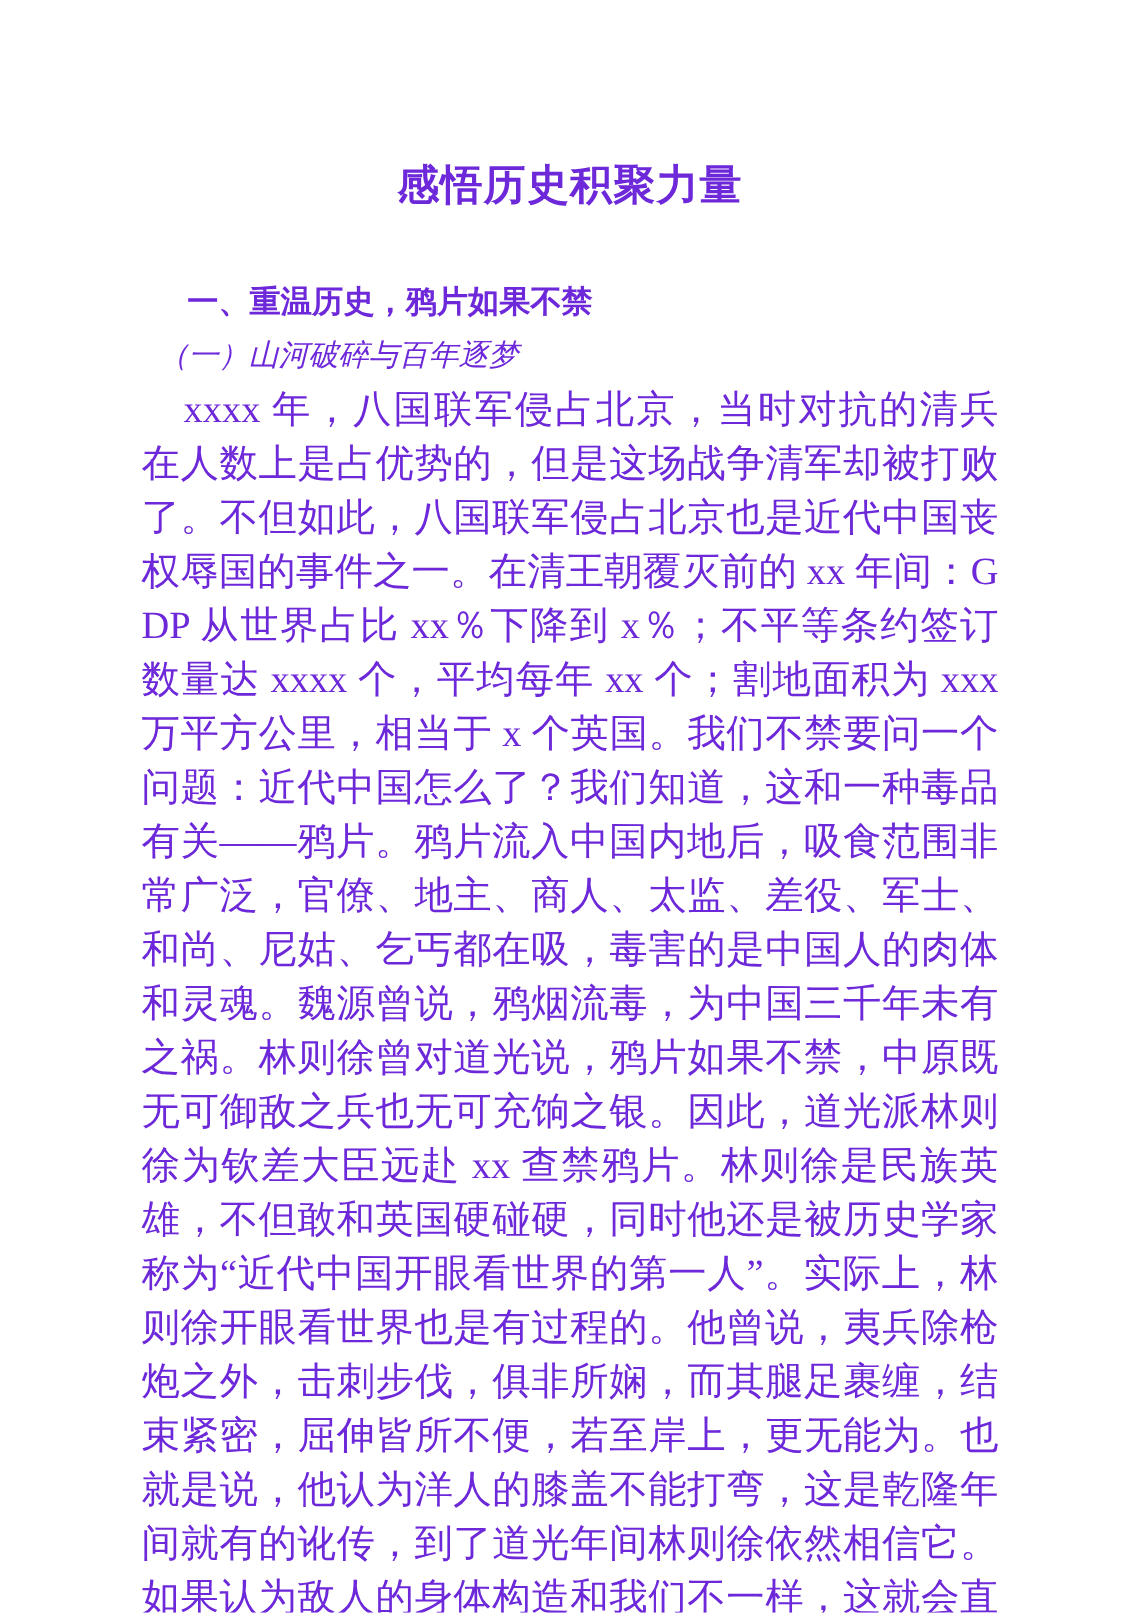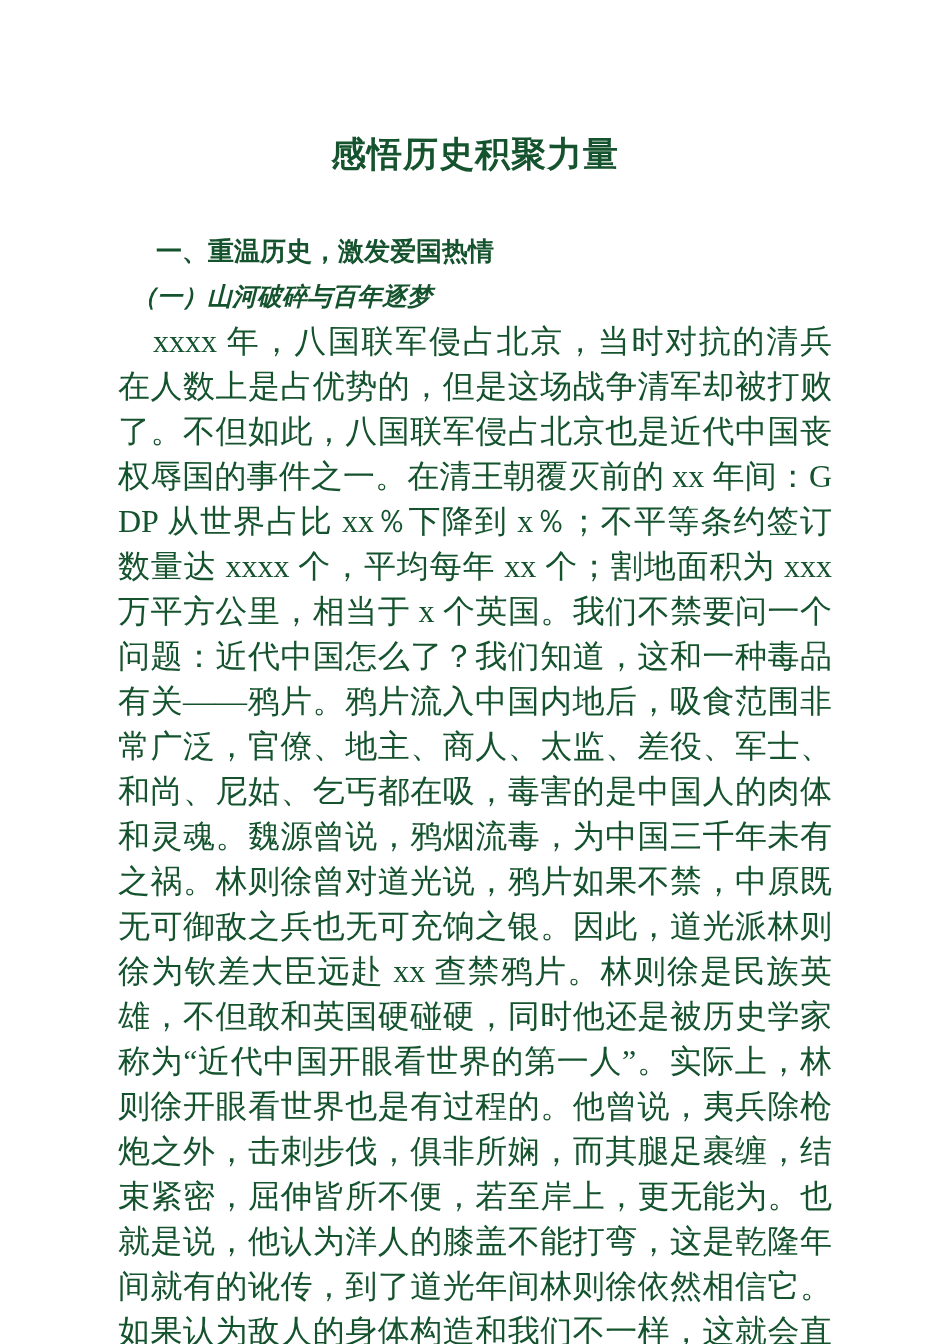--- a/index.html
+++ b/index.html
@@ -6,21 +6,21 @@
     margin: 0;
     padding: 0;
     background: #ffffff;
   }
   .page {
     position: relative;
     width: 950px;
     height: 1344px;
     margin: 0 auto;
     background: #ffffff;
-    color: #14532d;
+    color: #6d28d9;
     box-sizing: border-box;
     padding: 130px 118px 0 118px;
     overflow: hidden;
     font-family: "Liberation Serif", "DejaVu Serif", serif;
   }
   .doc-title {
     margin: 0;
     text-align: center;
     font-size: 35px;
     font-weight: bold;
@@ -31,36 +31,36 @@
   .section-heading {
     margin: 49px 0 0 38px;
     font-size: 26px;
     font-weight: bold;
     line-height: 45px;
     font-family: "Liberation Sans", "DejaVu Sans", sans-serif;
   }
   .sub-heading {
     margin: 0 0 0 14px;
     font-size: 25px;
-    font-weight: bold;
+    font-weight: normal;
     font-style: italic;
     line-height: 45px;
     font-family: "Liberation Serif", "DejaVu Serif", serif;
   }
   .body-paragraph {
     margin: 0;
     font-size: 32px;
     line-height: 45px;
     text-align: justify;
     text-indent: 35px;
     font-family: "Liberation Serif", "DejaVu Serif", serif;
     word-break: break-all;
   }
 </style>
 </head>
 <body>
 
 <div class="page">
   <h1 class="doc-title">感悟历史积聚力量</h1>
-  <h2 class="section-heading">一、重温历史，激发爱国热情</h2>
+  <h2 class="section-heading">一、重温历史，鸦片如果不禁</h2>
   <h3 class="sub-heading">（一）山河破碎与百年逐梦</h3>
   <p class="body-paragraph">xxxx 年，八国联军侵占北京，当时对抗的清兵在人数上是占优势的，但是这场战争清军却被打败了。不但如此，八国联军侵占北京也是近代中国丧权辱国的事件之一。在清王朝覆灭前的 xx 年间：GDP 从世界占比 xx％下降到 x％；不平等条约签订数量达 xxxx 个，平均每年 xx 个；割地面积为 xxx 万平方公里，相当于 x 个英国。我们不禁要问一个问题：近代中国怎么了？我们知道，这和一种毒品有关——鸦片。鸦片流入中国内地后，吸食范围非常广泛，官僚、地主、商人、太监、差役、军士、和尚、尼姑、乞丐都在吸，毒害的是中国人的肉体和灵魂。魏源曾说，鸦烟流毒，为中国三千年未有之祸。林则徐曾对道光说，鸦片如果不禁，中原既无可御敌之兵也无可充饷之银。因此，道光派林则徐为钦差大臣远赴 xx 查禁鸦片。林则徐是民族英雄，不但敢和英国硬碰硬，同时他还是被历史学家称为“近代中国开眼看世界的第一人”。实际上，林则徐开眼看世界也是有过程的。他曾说，夷兵除枪炮之外，击刺步伐，俱非所娴，而其腿足裹缠，结束紧密，屈伸皆所不便，若至岸上，更无能为。也就是说，他认为洋人的膝盖不能打弯，这是乾隆年间就有的讹传，到了道光年间林则徐依然相信它。如果认为敌人的身体构造和我们不一样，这就会直接影响战略。</p>
 </div>
 
 </body></html>

